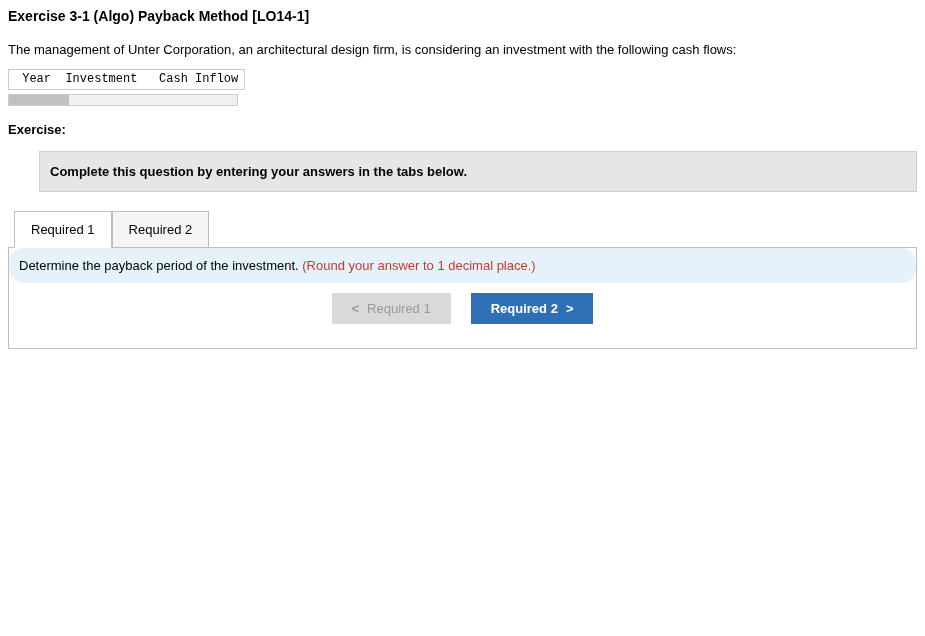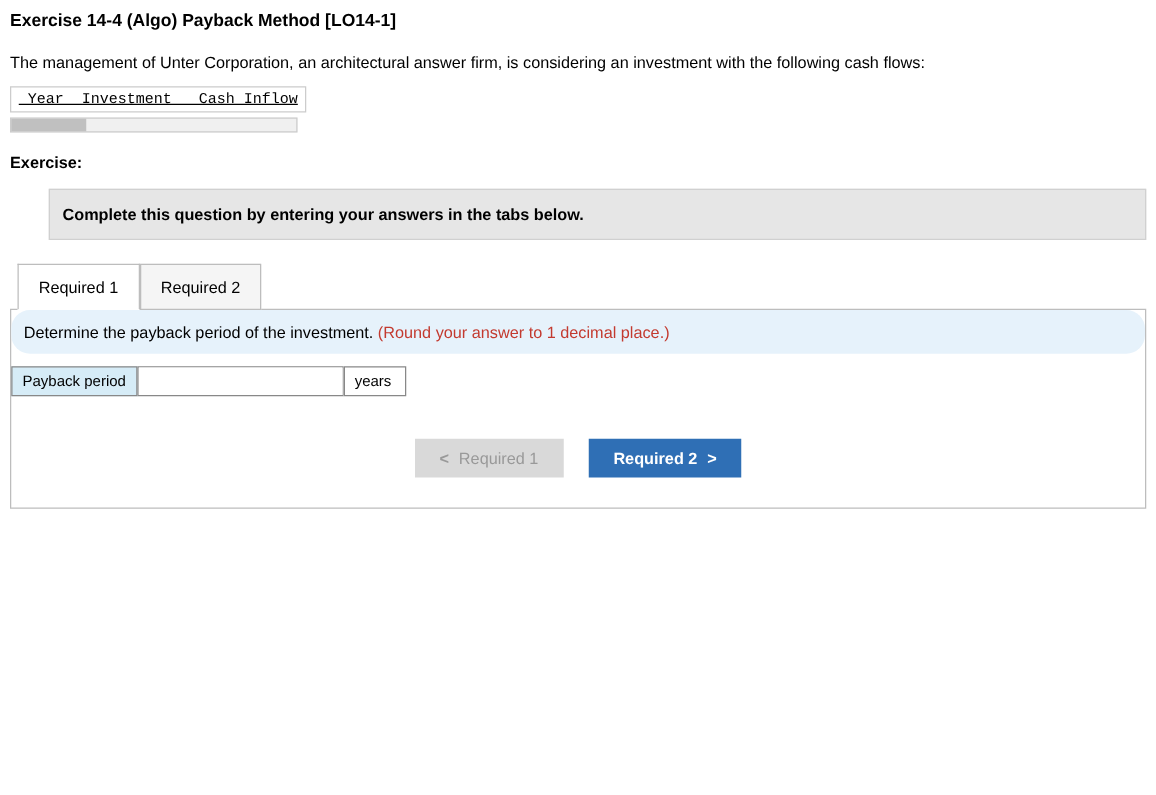--- a/index.html
+++ b/index.html
@@ -26,21 +26,20 @@
       border: 1px solid #ccc;
       padding: 2px 6px 2px 6px;
       background: #fff;
       display: inline-block;
       line-height: 1.25;
       min-width: 220px;
       margin-bottom: 4px;
     }
     .data-table .header-row {
       display: block;
-      text-decoration: underline;
     }
     .scroll-track {
       width: 230px;
       height: 12px;
       background: #f0f0f0;
       border: 1px solid #ccc;
       position: relative;
       margin-bottom: 16px;
     }
     .scroll-thumb {
@@ -158,23 +157,23 @@
     }
     .chevron {
       font-weight: bold;
     }
   </style>
 </head>
 <body>
 
 
 
-<div class="title">Exercise 14-4 (Algo) Payback Method [LO14-1]</div>
-
-<div class="intro">The management of Unter Corporation, an architectural answer firm, is considering an investment with the following cash flows:</div>
+<div class="title">Exercise 3-1 (Algo) Payback Method [LO14-1]</div>
+
+<div class="intro">The management of Unter Corporation, an architectural design firm, is considering an investment with the following cash flows:</div>
 
 <div class="data-table" id="cash-flow-table"><span class="header-row"> Year  Investment   Cash Inflow</span></div>
 <div class="scroll-track">
   <div class="scroll-thumb"></div>
 </div>
 
 <div class="required-block">
   <div class="hdr">Exercise:</div>
 </div>
 
@@ -183,29 +182,20 @@
 <div class="tabs">
   <div class="tab active">Required 1</div>
   <div class="tab">Required 2</div>
 </div>
 
 <div class="tab-panel">
   <div class="panel-instruction">
     <span>Determine the payback period of the investment. </span><span class="red">(Round your answer to 1 decimal place.)</span>
   </div>
 
-  <div class="answer-row">
-    <div class="answer-grid">
-      <div class="cell label">Payback period</div>
-      <div class="cell input">
-        <input type="text" style="">
-      </div>
-      <div class="cell unit">years</div>
-    </div>
-  </div>
 
   <div class="nav-buttons">
     <button class="nav-btn prev">
       <span class="chevron">&lt;</span>
       <span>Required 1</span>
     </button>
     <button class="nav-btn next">
       <span>Required 2</span>
       <span class="chevron">&gt;</span>
     </button>

